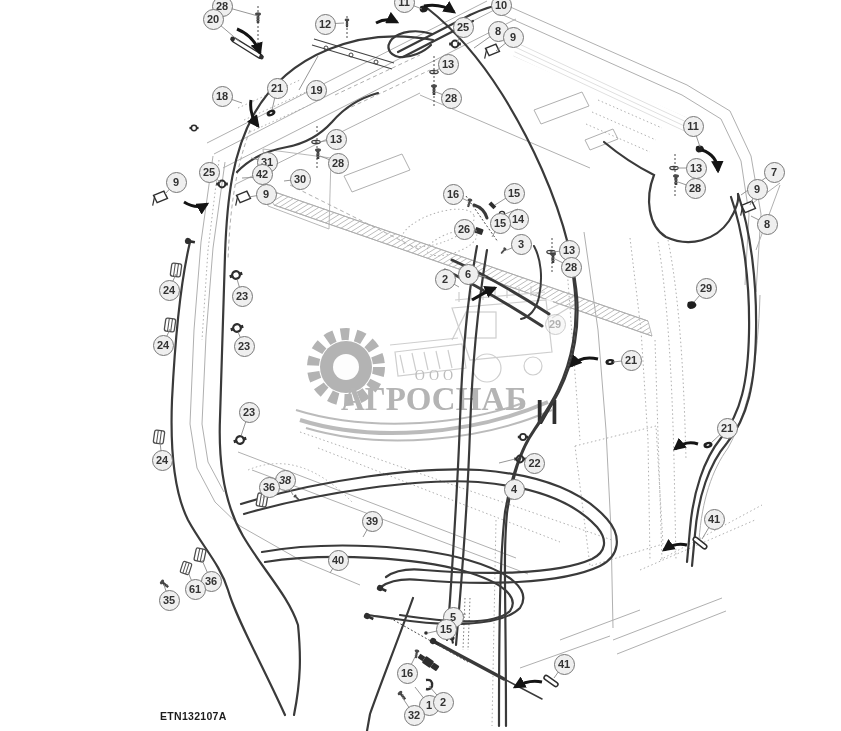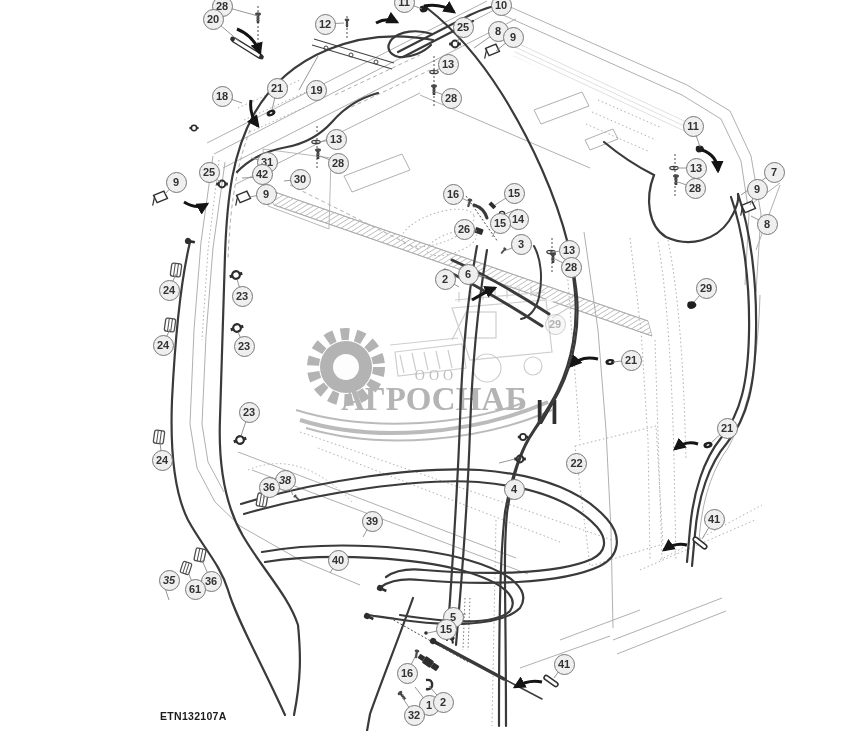--- a/index.html
+++ b/index.html
@@ -388,31 +388,31 @@
       <div class="callout" style="left: 445px; top: 279px;">2</div>
       <div class="callout" style="left: 706px; top: 288px;">29</div>
       <div class="callout" style="left: 169px; top: 290px;">24</div>
       <div class="callout" style="left: 242px; top: 296px;">23</div>
       <div class="callout" style="left: 163px; top: 345px;">24</div>
       <div class="callout" style="left: 244px; top: 346px;">23</div>
       <div class="callout faded" style="left: 555px; top: 324px;">29</div>
       <div class="callout" style="left: 631px; top: 360px;">21</div>
       <div class="callout" style="left: 249px; top: 412px;">23</div>
       <div class="callout" style="left: 162px; top: 460px;">24</div>
-      <div class="callout" style="left: 526px; top: 463px; margin-left: 40px;">22</div>
+      <div class="callout" style="left: 484px; top: 463px; margin-left: 40px;">22</div>
       <div class="callout" style="left: 514px; top: 489px;">4</div>
       <div class="callout" style="left: 727px; top: 428px;">21</div>
       <div class="callout" style="left: 714px; top: 519px;">41</div>
       <div class="callout" style="left: 285px; top: 480px; font-style: italic;">38</div>
       <div class="callout" style="left: 269px; top: 487px;">36</div>
       <div class="callout" style="left: 372px; top: 521px;">39</div>
       <div class="callout" style="left: 338px; top: 560px;">40</div>
       <div class="callout" style="left: 211px; top: 581px;">36</div>
       <div class="callout" style="left: 195px; top: 589px;">61</div>
-      <div class="callout" style="left: 169px; top: 580px; font-style: italic;">35</div>
+      <div class="callout" style="left: 169px; top: 600px;">35</div>
       <div class="callout" style="left: 453px; top: 617px;">5</div>
       <div class="callout" style="left: 446px; top: 629px;">15</div>
       <div class="callout" style="left: 407px; top: 673px;">16</div>
       <div class="callout" style="left: 429px; top: 705px;">1</div>
       <div class="callout" style="left: 443px; top: 702px;">2</div>
       <div class="callout" style="left: 414px; top: 715px;">32</div>
       <div class="callout" style="left: 564px; top: 664px;">41</div>
     </div>
 
 <div class="partnum">ETN132107A</div>

